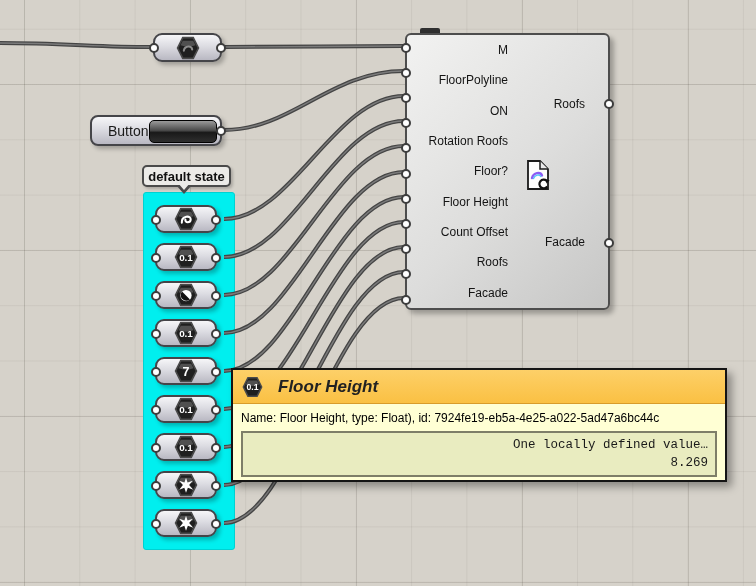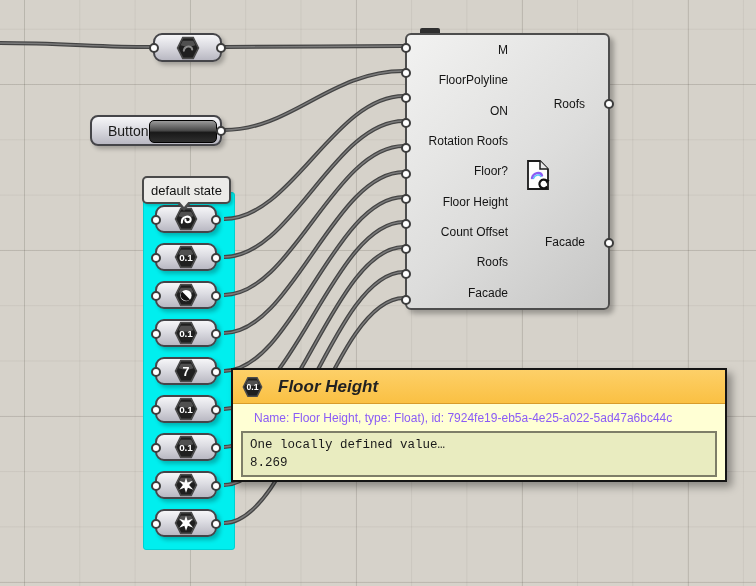--- a/index.html
+++ b/index.html
@@ -53,24 +53,24 @@
     box-shadow:4px 4px 5px rgba(0,0,0,0.28);z-index:3;
   }
   .inputs-col{position:absolute;inset:0;display:flex;flex-direction:column;}
   .io-row{
     flex:1;display:flex;align-items:center;justify-content:flex-end;
     padding-right:100px;font-size:12px;color:#141414;white-space:nowrap;
   }
   .out-label{position:absolute;right:23px;font-size:12px;color:#141414;}
   
   .bubble{
-    left:142px;top:176px;width:89px;height:28px;z-index:5;
+    left:142px;top:165px;width:89px;height:22px;z-index:5;
     background:#ecebe8;border:2px solid #4a4a4a;border-radius:5px;box-sizing:border-box;
     display:flex;align-items:center;justify-content:center;
-    font-size:13px;color:#111;box-shadow:2px 2px 3px rgba(0,0,0,0.2);
+    font-size:13px;color:#111;box-shadow:2px 2px 3px rgba(0,0,0,0.2);font-weight:bold;
   }
   .bubble .tail{
     position:absolute;left:32px;bottom:-9px;width:0;height:0;
     border-left:8px solid transparent;border-right:8px solid transparent;
     border-top:9px solid #4a4a4a;
   }
   .bubble .tail2{
     position:absolute;left:34px;bottom:-5px;width:0;height:0;
     border-left:6px solid transparent;border-right:6px solid transparent;
     border-top:7px solid #ecebe8;
@@ -79,25 +79,25 @@
   .tooltip{
     left:231px;top:368px;width:496px;height:114px;z-index:6;
     border:2px solid #141414;box-sizing:border-box;background:#ffffd4;
     box-shadow:5px 5px 8px rgba(0,0,0,0.35);
   }
   .tt-header{
     height:33px;background:linear-gradient(180deg,#fdd068 0%,#fac043 100%);
     border-bottom:1px solid #d89c2a;display:flex;align-items:center;padding-left:8px;
   }
   .tt-title{font-size:17px;font-style:italic;font-weight:600;color:#222;margin-left:14px;}
-  .tt-meta{padding:7px 16px 0 8px;font-size:12px;color:#8b5cf6;white-space:nowrap;margin-left:13px;}
+  .tt-meta{padding:7px 16px 0 8px;font-size:12px;color:#000000;white-space:nowrap;}
   .tt-valuebox{
     margin:6px 8px 0 8px;background:#e9ecc0;border:2px solid #7e7e68;
     padding:3px 7px;font-family:"Liberation Mono","DejaVu Sans Mono",monospace;
-    font-size:12.5px;color:#1a1a1a;line-height:1.45;
+    font-size:12.5px;color:#1a1a1a;line-height:1.45;text-align:right;
   }
   .smudge{left:420px;top:28px;width:20px;height:7px;background:#2f2f2f;border-radius:2px;z-index:2;}
 </style>
 </head>
 <body>
 
 <div id="canvas">
 
   <div class="abs group-panel"></div>
 

